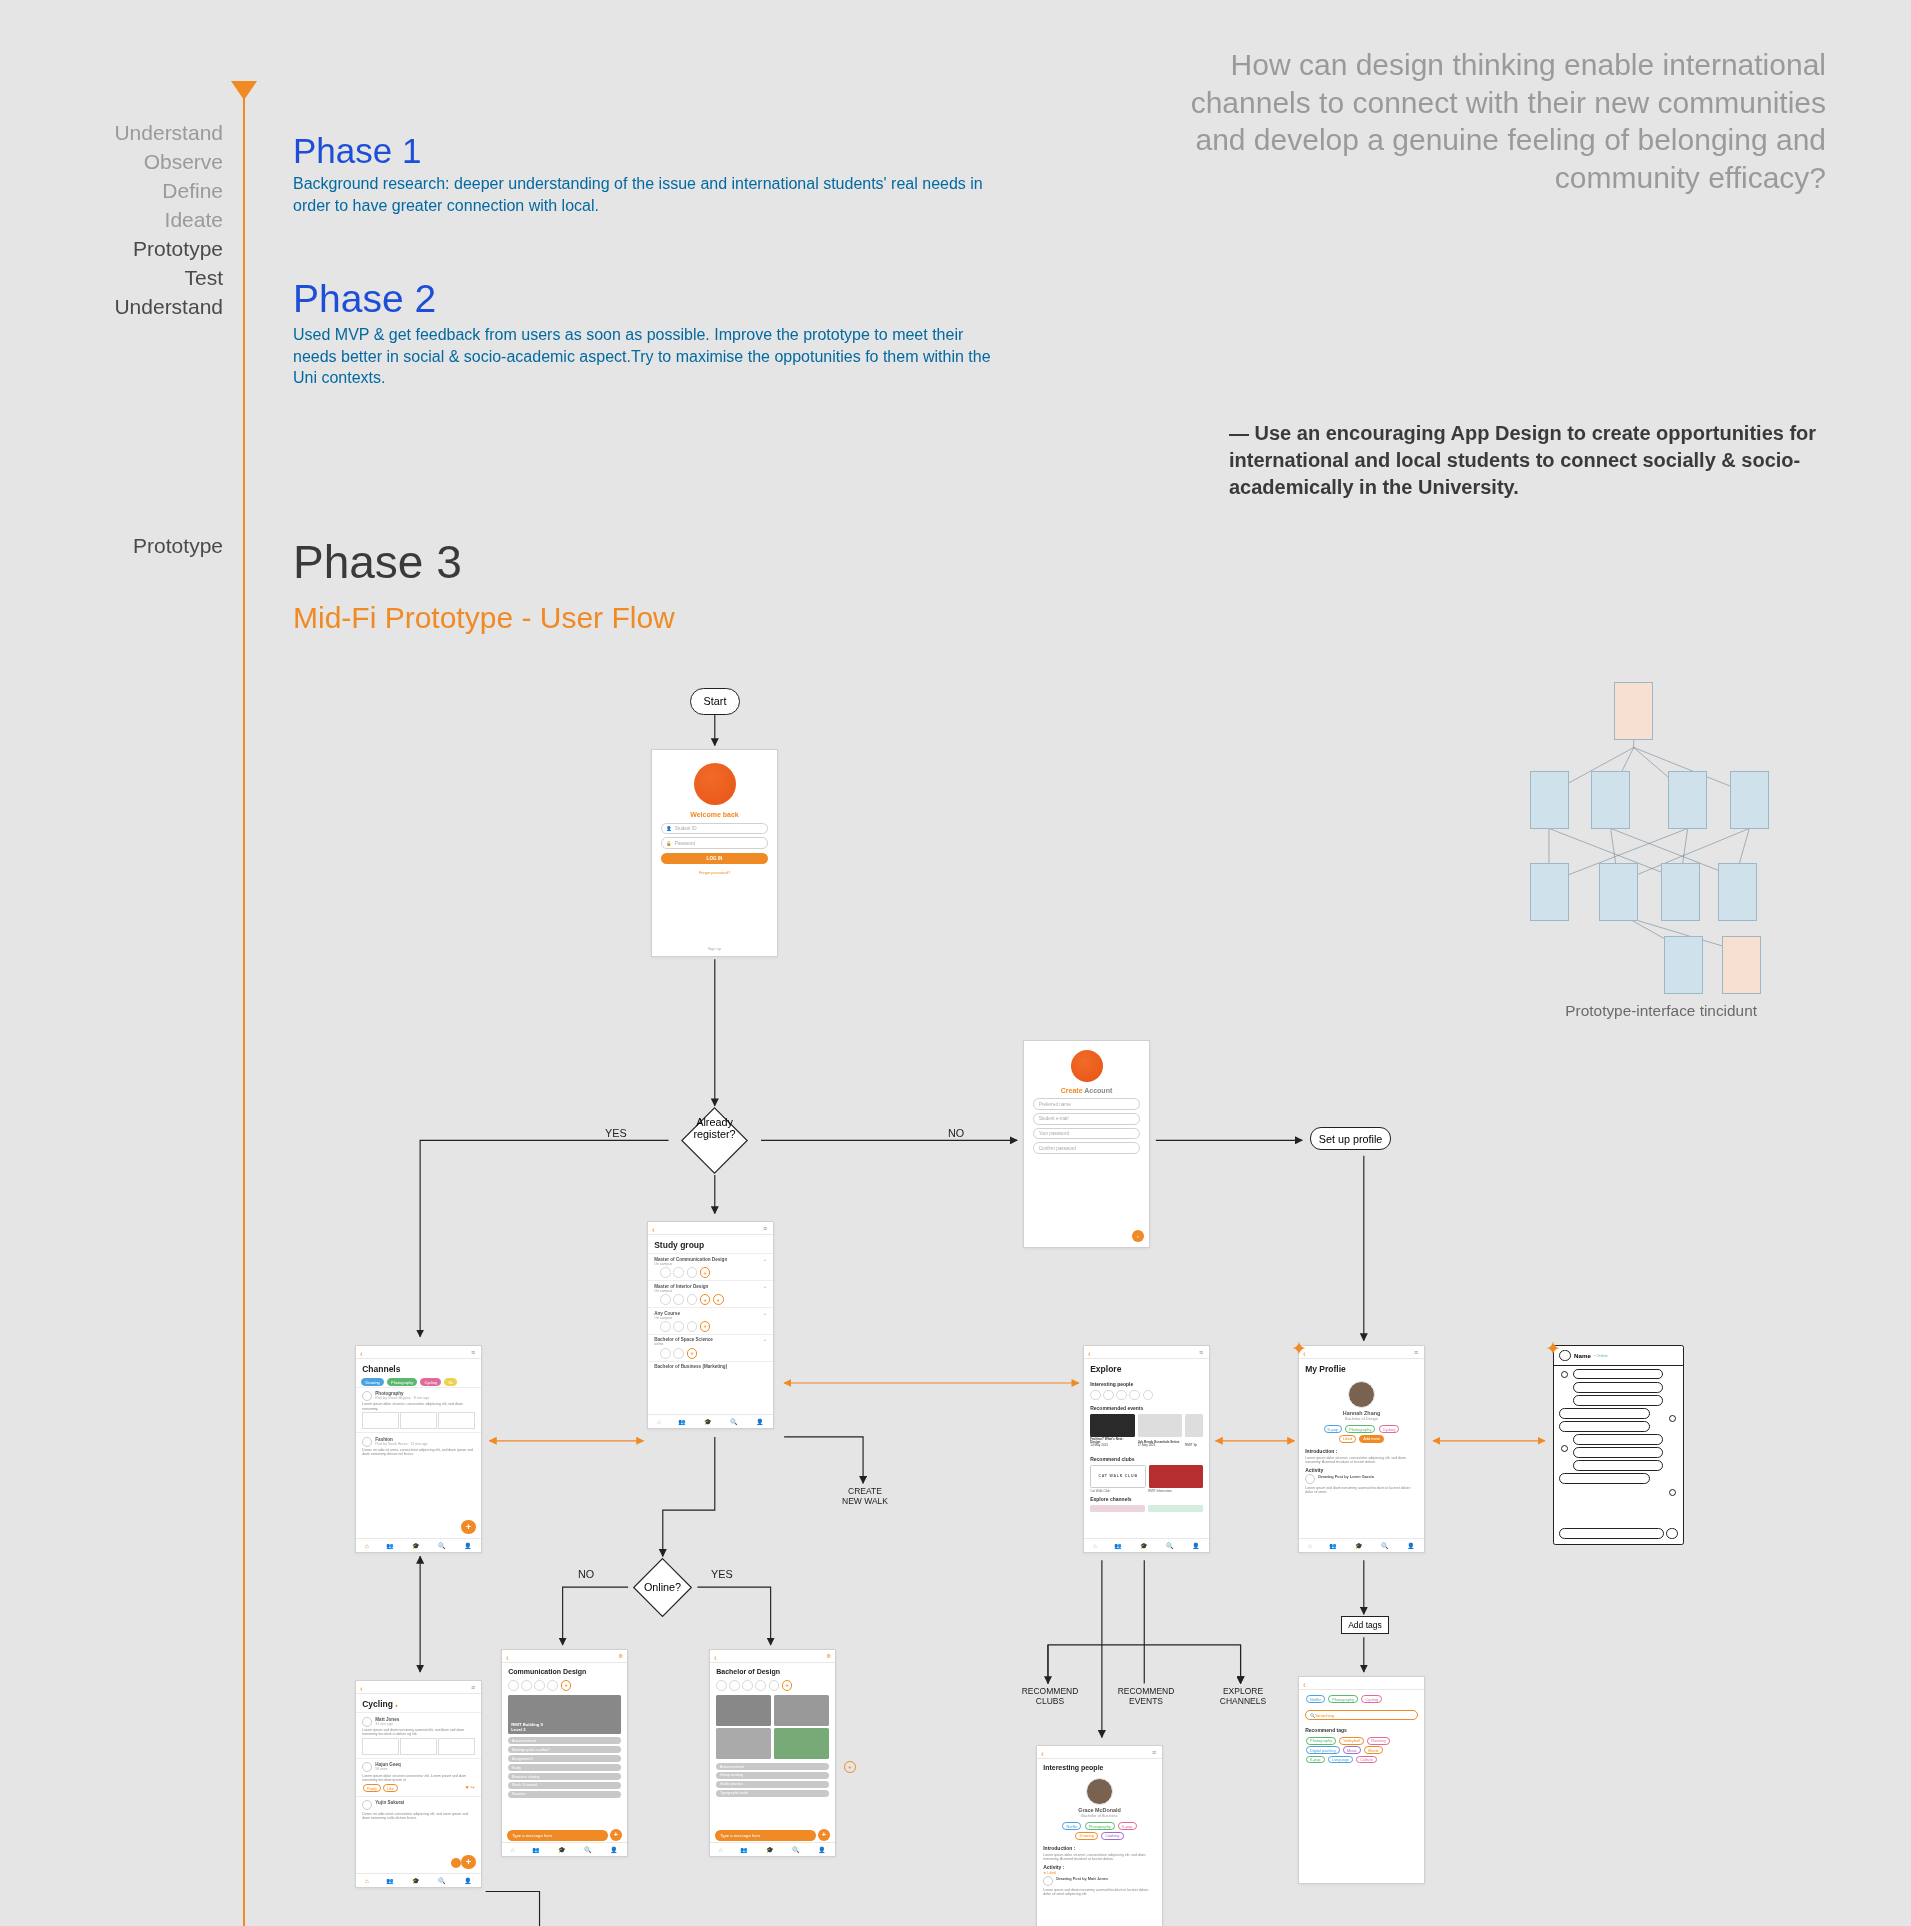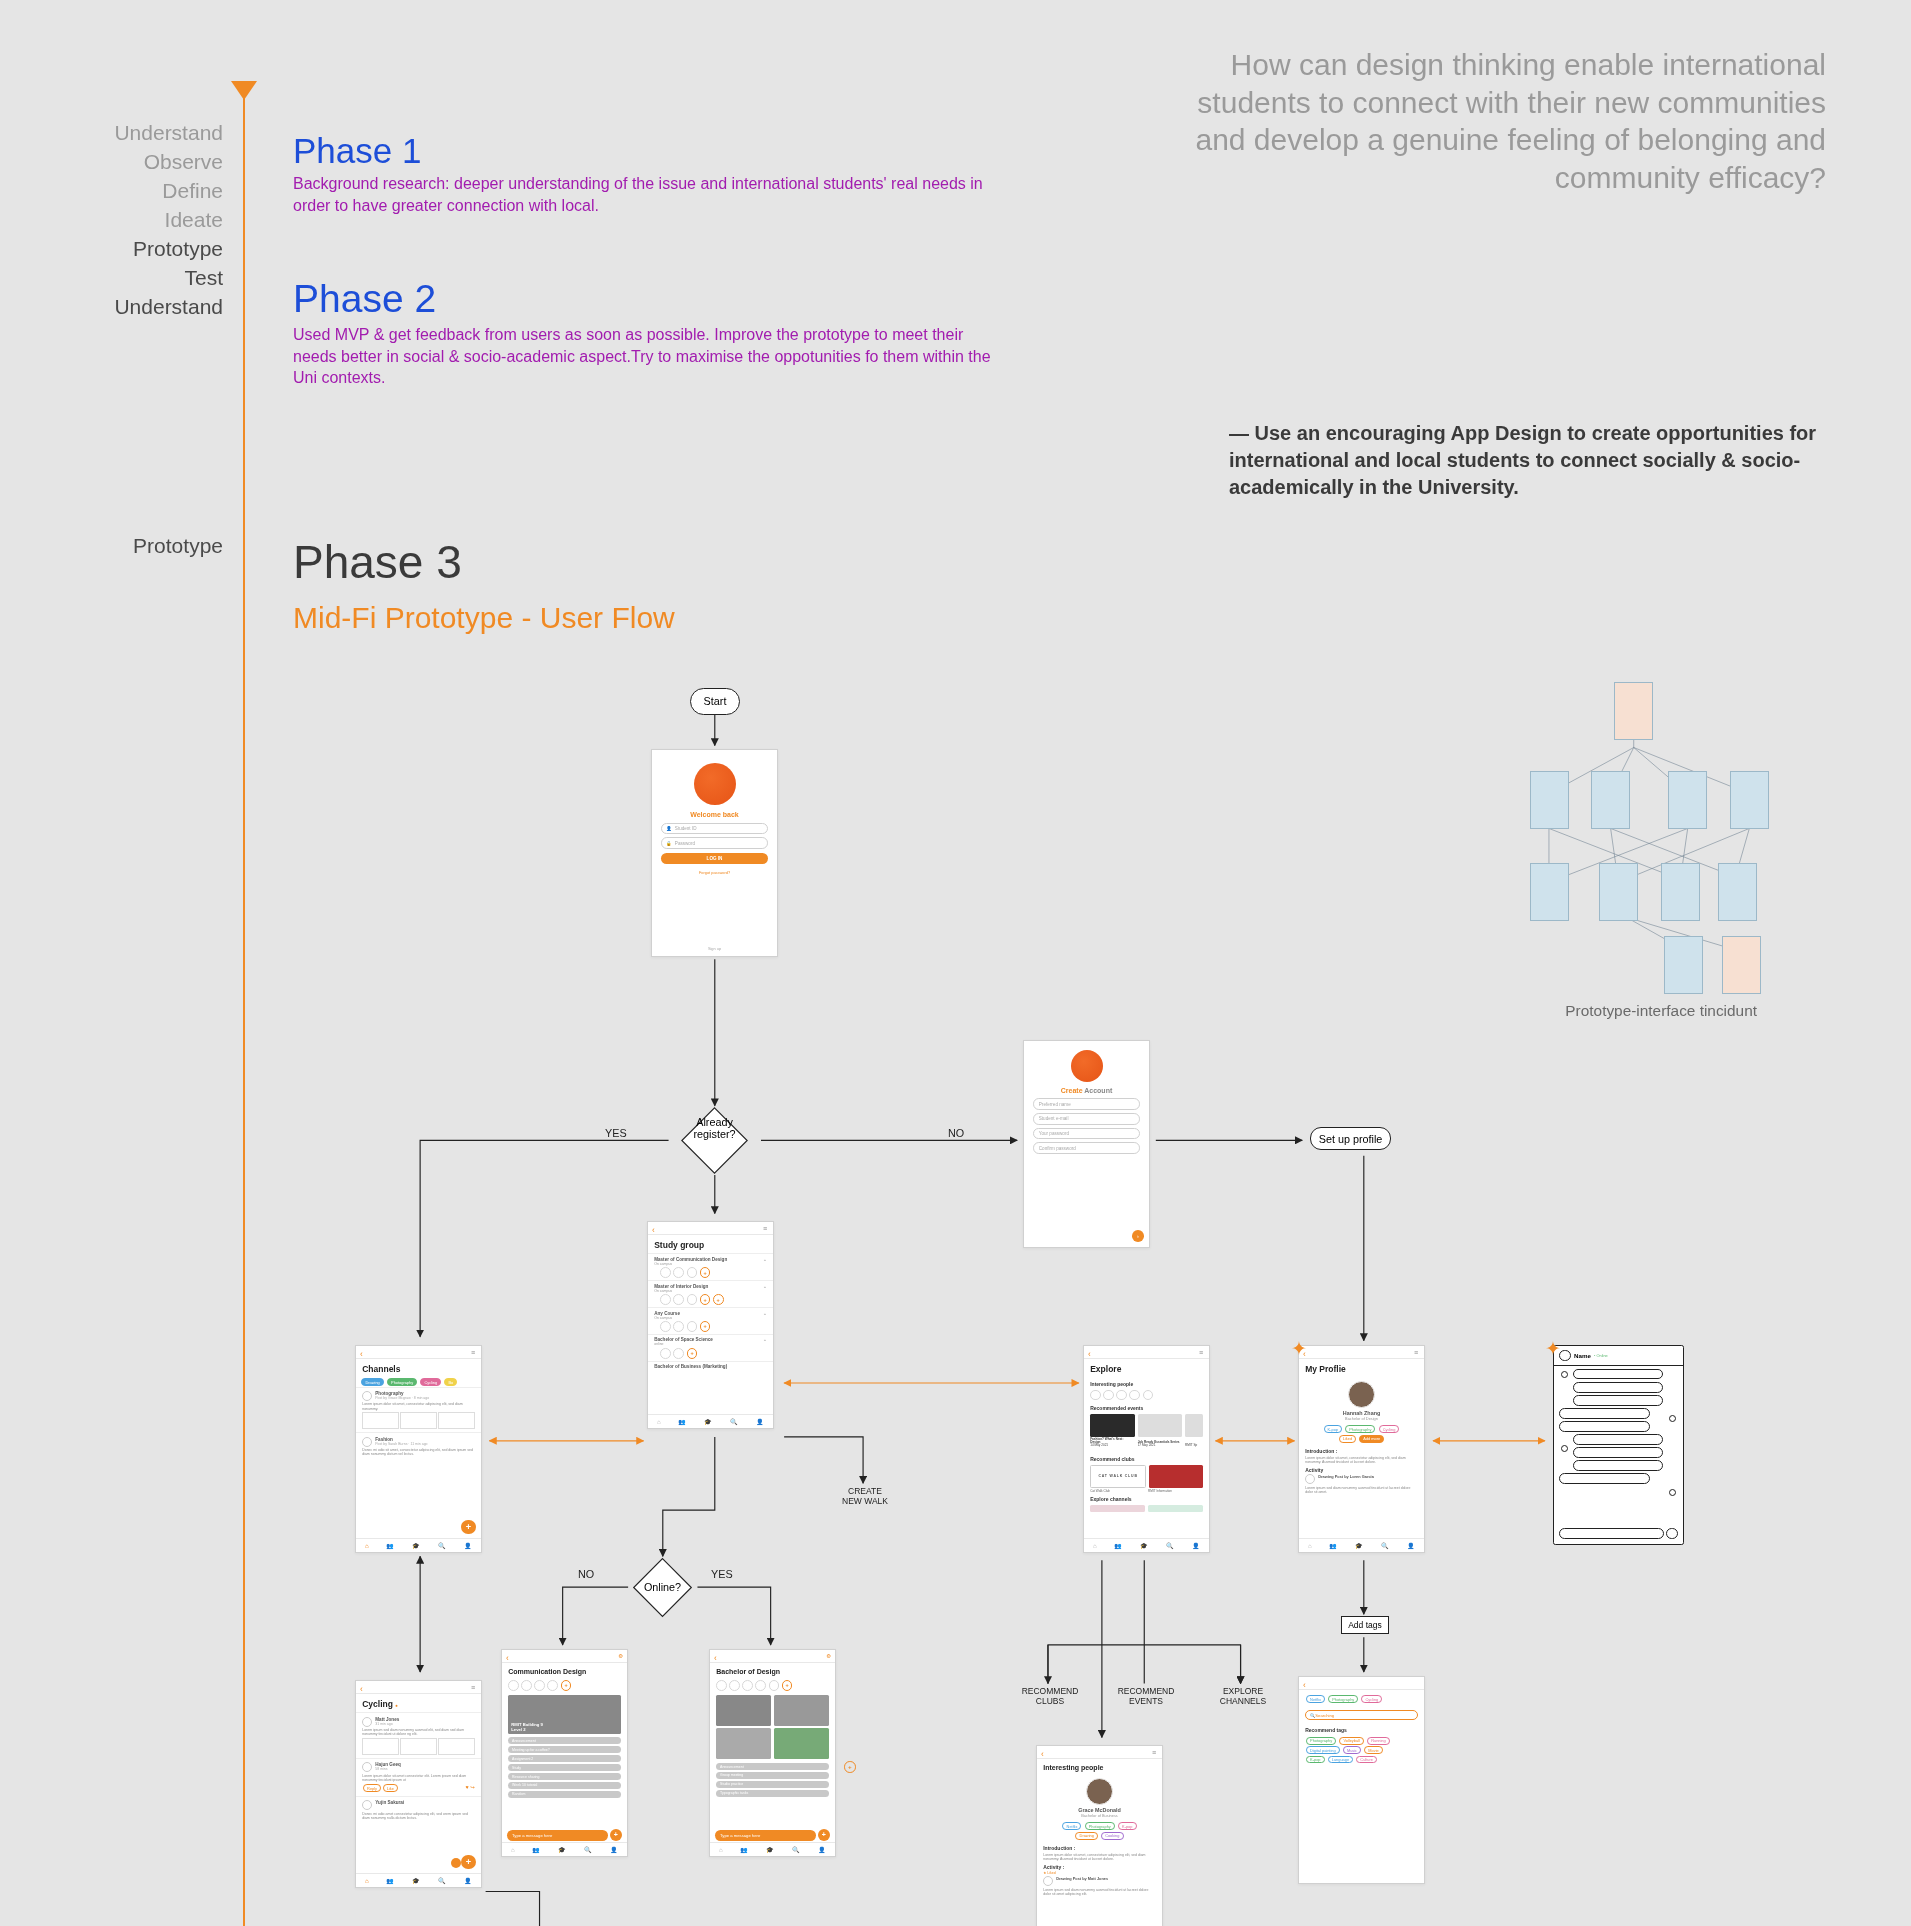--- a/index.html
+++ b/index.html
@@ -36,21 +36,21 @@
     left: 23px;
     line-height: 1.35;
   }
   .side-label.grey { color: #9a9a9a; }
   .side-label.dark { color: #4a4a4a; }
   .phase-heading { position: absolute; left: 293px; color: #1d4ed8; }
   .phase-heading.h1 { font-size: 35px; font-weight: 400; }
   .phase-heading.h2 { font-size: 39px; font-weight: 400; }
   .phase-heading.hphase { font-size: 46px; font-weight: 400; color: #3a3a3a; }
   .phase-sub { position: absolute; left: 293px; color: #f08a24; font-size: 30px; font-weight: 400; }
-  .body-text { position: absolute; left: 293px; width: 713px; color: #a21caf; font-size: 16px; line-height: 1.35; }
+  .body-text { position: absolute; left: 293px; width: 713px; color: #0369a1; font-size: 16px; line-height: 1.35; }
   .rq { position: absolute; right: 85px; top: 46px; width: 655px; text-align: right; color: #9a9a9a; font-size: 30px; font-weight: 300; line-height: 1.25; }
   .rq-ans { position: absolute; right: 85px; top: 420px; width: 597px; text-align: left; color: #3a3a3a; font-size: 20px; font-weight: 600; line-height: 1.35; }
   .proto-map-label { position: absolute; right: 154px; top: 1002px; font-size: 15.4px; color: #6a6a6a; }
 
   
   .flow { position: absolute; left: 293px; top: 682px; width: 1560px; height: 1637px; }
   .flow svg.arrows { position: absolute; left: 0; top: 0; width: 100%; height: 100%; pointer-events: none; }
 
   
   .screen {
@@ -156,21 +156,21 @@
 <div class="side-label dark" style="top:293px">Understand</div>
 <div class="side-label dark" style="top:532px">Prototype</div>
 
 <div class="phase-heading h1" style="top:131px">Phase 1</div>
 <div class="body-text" style="top:173px">Background research: deeper understanding of the issue and international students' real needs in order to have  greater connection with local.</div>
 <div class="phase-heading h2" style="top:277px">Phase 2</div>
 <div class="body-text" style="top:324px">Used MVP &amp; get feedback from users as soon as possible. Improve the prototype to meet their needs better in social &amp; socio-academic aspect.Try to maximise the oppotunities fo them within the Uni contexts.</div>
 <div class="phase-heading hphase" style="top:535px">Phase 3</div>
 <div class="phase-sub" style="top:601px">Mid-Fi Prototype - User Flow</div>
 
-<div class="rq">How can design thinking enable international students to connect with their new communities and develop a genuine feeling of belonging and community efficacy?</div>
+<div class="rq">How can design thinking enable international channels to connect with their new communities and develop a genuine feeling of belonging and community efficacy?</div>
 <div class="rq-ans">— Use an encouraging App Design to create opportunities for international and local students to connect socially &amp; socio-academically in the University.</div>
 
 <div class="pmap">
   <svg viewBox="0 0 820 820">
     <g stroke="#4a6278" stroke-width="1.4" fill="none" opacity="0.8">
       <path d="M360 60 L360 170 M360 170 L140 290 M360 170 L300 290 M360 170 L500 290 M360 170 L660 290"></path>
       <path d="M140 380 L140 520 M300 380 L320 520 M500 380 L480 520 M660 380 L620 520"></path>
       <path d="M140 380 L500 520 M300 380 L660 520 M500 380 L140 520 M660 380 L320 520"></path>
       <path d="M340 610 L500 700 M340 610 L640 700"></path>
     </g>

